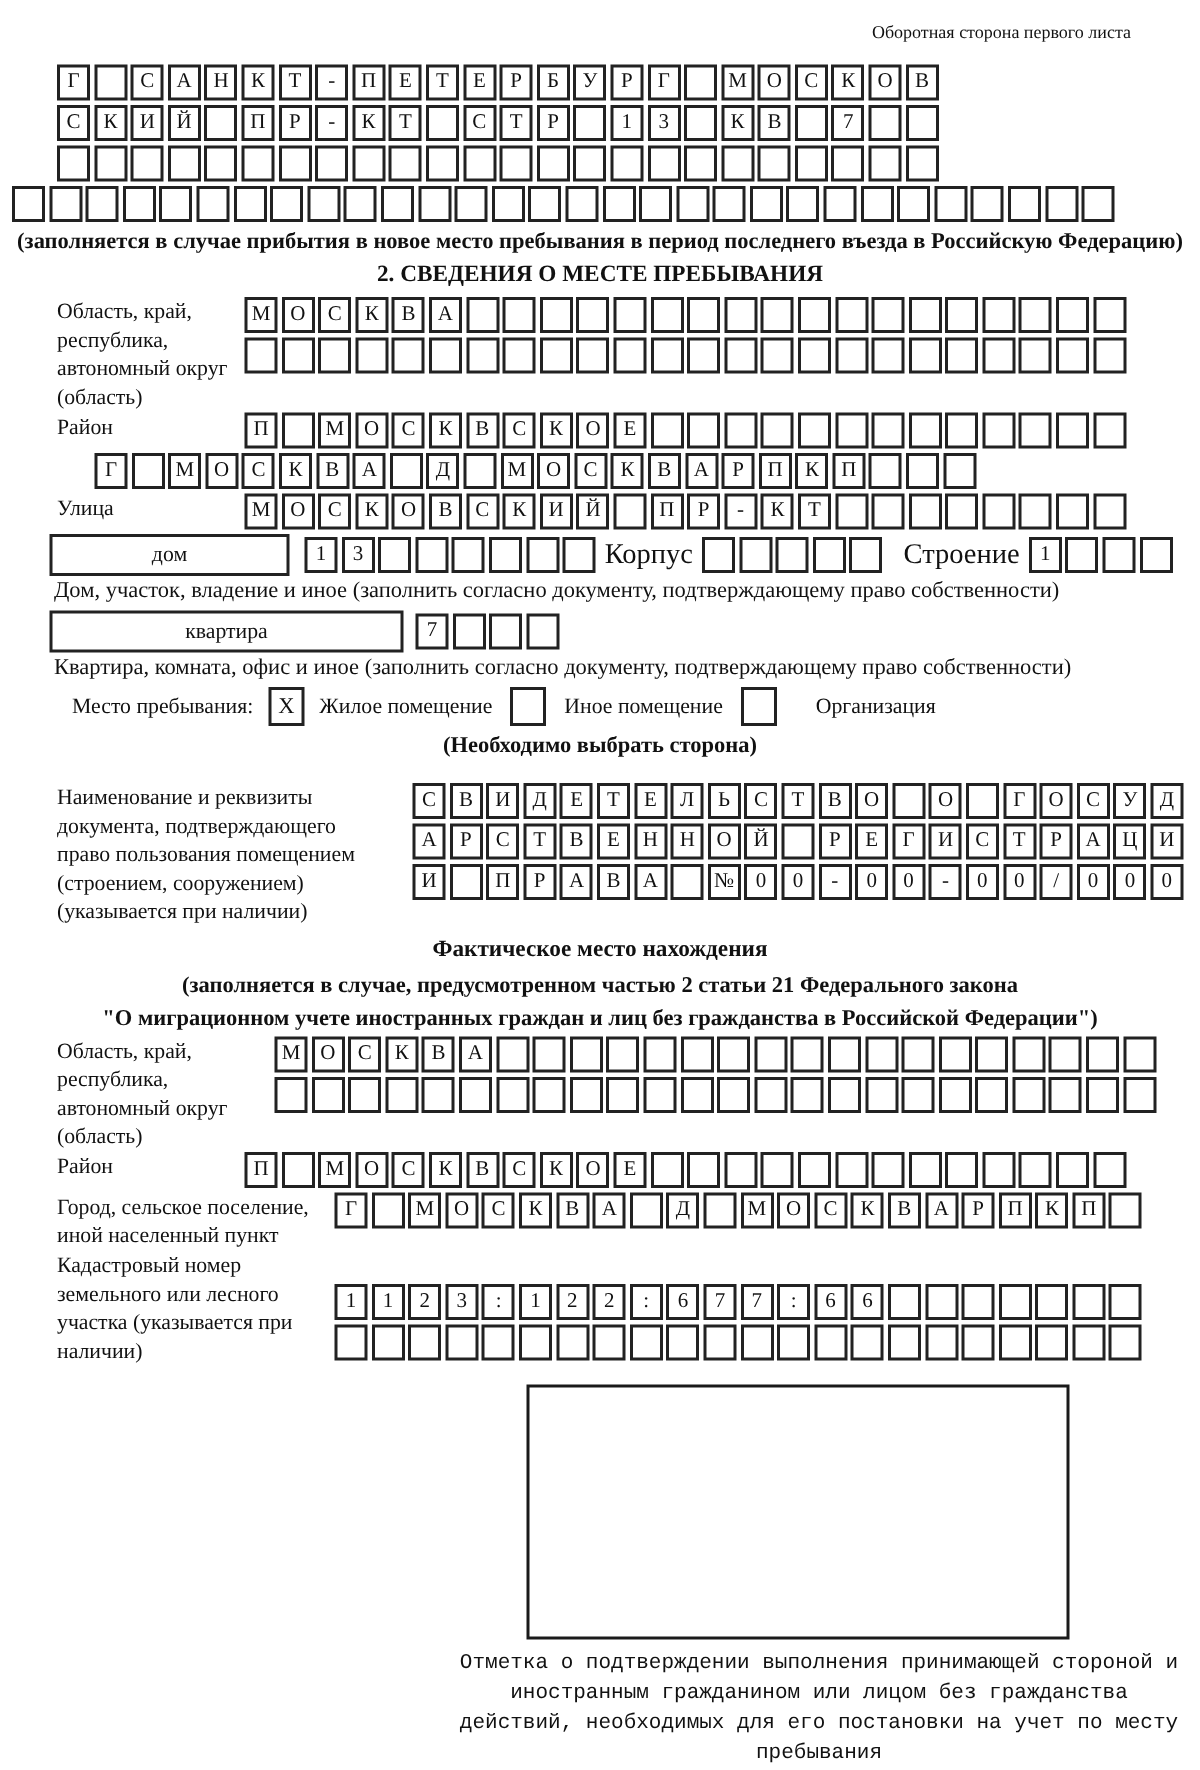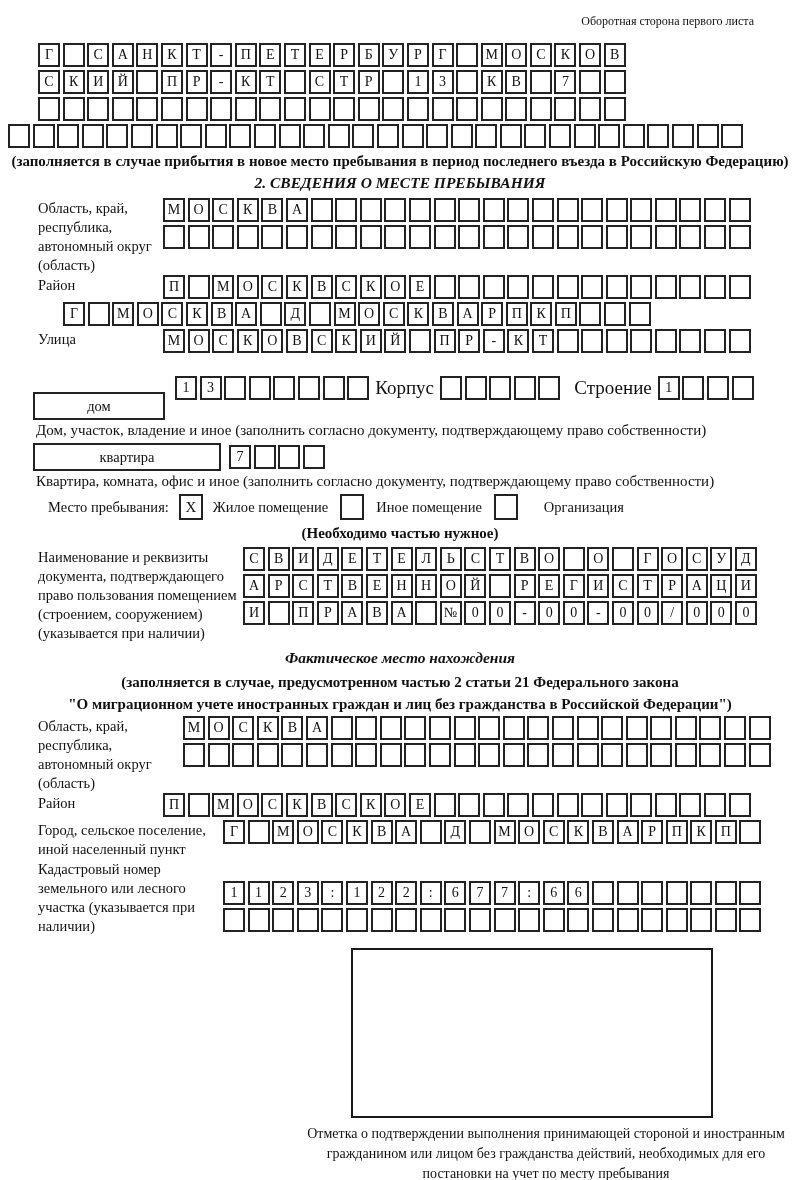--- a/index.html
+++ b/index.html
@@ -15,40 +15,40 @@
   .w125{width:125px;} .w145{width:145px;} .w185{width:185px;} .w205{width:205px;}
   .cellcol{display:flex; flex-direction:column;}
   .cells{ display:flex; gap:2.6px; margin-bottom:3px;}
   .cell{
     flex:0 0 22px; width:22px; height:24px; box-sizing:border-box;
     border:2px solid #222; display:flex; align-items:center; justify-content:center;
     font-size:14px; background:#fff;
   }
   .fullrow{ margin-left:0; }
   .note-c{ text-align:center; font-size:15px; line-height:18px; margin:4px 0 3px 0;font-weight:bold;}
-  .title-c{ text-align:center; font-size:15.5px; font-weight:bold; margin:4px 0 6px 0;font-style:italic;}
+  .title-c{ text-align:center; font-size:15.5px; font-weight:bold; margin:4px 0 6px 0;}
   .indent25{margin-left:25px;}
   .labelbox{
     box-sizing:border-box; border:2px solid #222; height:28px;
     display:flex; align-items:center; justify-content:center; font-size:14.5px;
   }
   .houserow{ display:flex; align-items:center; margin-left:25px; margin-bottom:2px;}
   .inline-lbl{ font-size:19px; padding:0 6px;}
   .caption{ font-size:15px; margin:0 0 4px 28px; line-height:17px;}
   .stayrow{ display:flex; align-items:center; margin-left:40px; margin-top:3px;}
   .cbox{
     box-sizing:border-box; width:24px; height:26px; border:2px solid #222;
     display:flex; align-items:center; justify-content:center; font-size:15px; flex-shrink:0;
   }
   .stay-t{ font-size:14.5px; }
   .mr10{margin-right:10px;} .mr12{margin-right:12px;} .mr26{margin-right:26px;}
-  .stamp-wrap{ width:480px; margin:12px 6px 0 auto;}
+  .stamp-wrap{ width:480px; margin:12px 6px 0 auto;font-family:Liberation Mono, monospace;}
   .stamp-box{ box-sizing:border-box; width:362px; height:170px; border:2px solid #1a1a1a; margin-left:45px; background:#fff;}
   .stamp-caption{ margin-top:6px; font-size:14px; line-height:20px; text-align:center;}
-  .mt6{margin-top:6px;} .mt4{margin-top:5px;}
+  .mt6{margin-top:6px;} .mt4{margin-top:16px;gap:32px;}
 </style>
 </head>
 <body>
 
 <div class="corner">Оборотная сторона первого листа</div>
 
 <div class="frow">
   <div class="cellcol">
     <div class="cells">
         <span class="cell">Г</span>
@@ -307,21 +307,21 @@
       <span class="cell"></span>
       <span class="cell"></span>
       <span class="cell"></span>
       <span class="cell"></span>
       <span class="cell"></span>
       <span class="cell"></span>
     </div>
 </div>
 
 <div class="houserow">
-  <div class="labelbox" style="width:132px;margin-top:36px;">дом</div>
+  <div class="labelbox" style="width:160px;">дом</div>
   <div style="width:10px;"></div>
   <div class="cells" style="margin-bottom:0;">
       <span class="cell">1</span>
       <span class="cell">3</span>
       <span class="cell"></span>
       <span class="cell"></span>
       <span class="cell"></span>
       <span class="cell"></span>
       <span class="cell"></span>
       <span class="cell"></span>
@@ -338,41 +338,41 @@
   <div class="cells" style="margin-bottom:0;">
       <span class="cell">1</span>
       <span class="cell"></span>
       <span class="cell"></span>
       <span class="cell"></span>
     </div>
 </div>
 <div class="caption">Дом, участок, владение и иное (заполнить согласно документу, подтверждающему право собственности)</div>
 
 <div class="houserow">
-  <div class="labelbox" style="width:188px;">квартира</div>
+  <div class="labelbox" style="width:236px;">квартира</div>
   <div style="width:8px;"></div>
   <div class="cells" style="margin-bottom:0;">
       <span class="cell">7</span>
       <span class="cell"></span>
       <span class="cell"></span>
       <span class="cell"></span>
     </div>
 </div>
 <div class="caption">Квартира, комната, офис и иное (заполнить согласно документу, подтверждающему право собственности)</div>
 
 <div class="stayrow">
   <span class="stay-t mr10">Место пребывания:</span>
   <span class="cbox mr10">X</span>
   <span class="stay-t mr12">Жилое помещение</span>
   <span class="cbox mr12"></span>
   <span class="stay-t mr12">Иное помещение</span>
   <span class="cbox mr26"></span>
   <span class="stay-t">Организация</span>
 </div>
-<div class="note-c" style="margin-top:4px;">(Необходимо частью нужное)</div>
+<div class="note-c" style="margin-top:4px;">(Необходимо выбрать сторона)</div>
 
 <div class="frow mt4">
   <div class="flabel w205">Наименование и реквизиты документа, подтверждающего право пользования помещением (строением, сооружением) (указывается при наличии)</div>
   <div class="cellcol">
     <div class="cells">
         <span class="cell">С</span>
         <span class="cell">В</span>
         <span class="cell">И</span>
         <span class="cell">Д</span>
         <span class="cell">Е</span>

